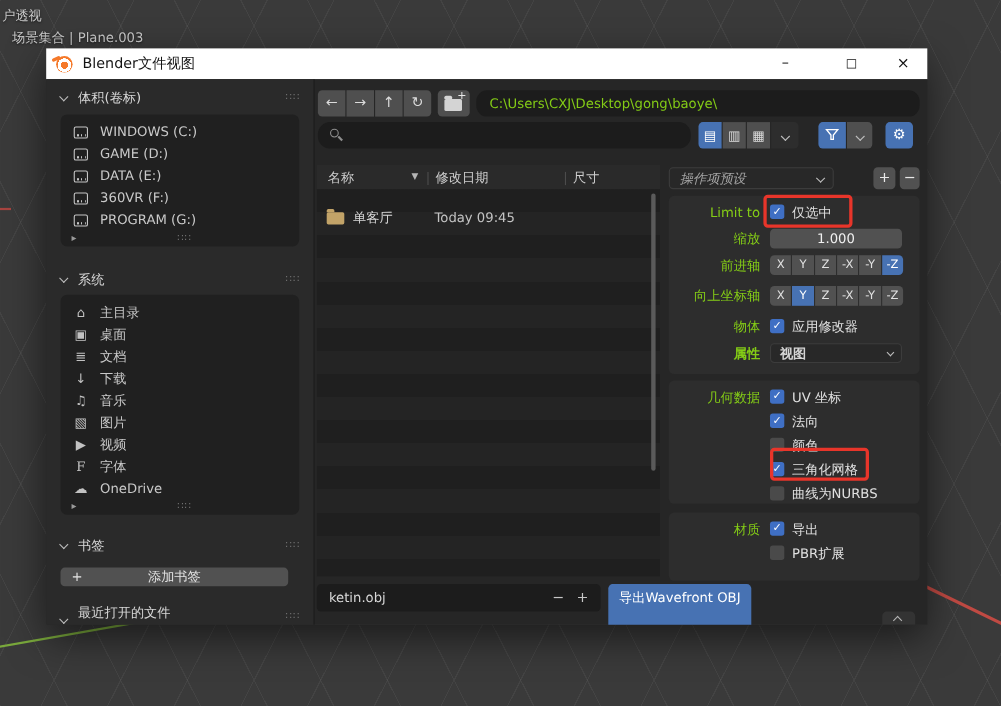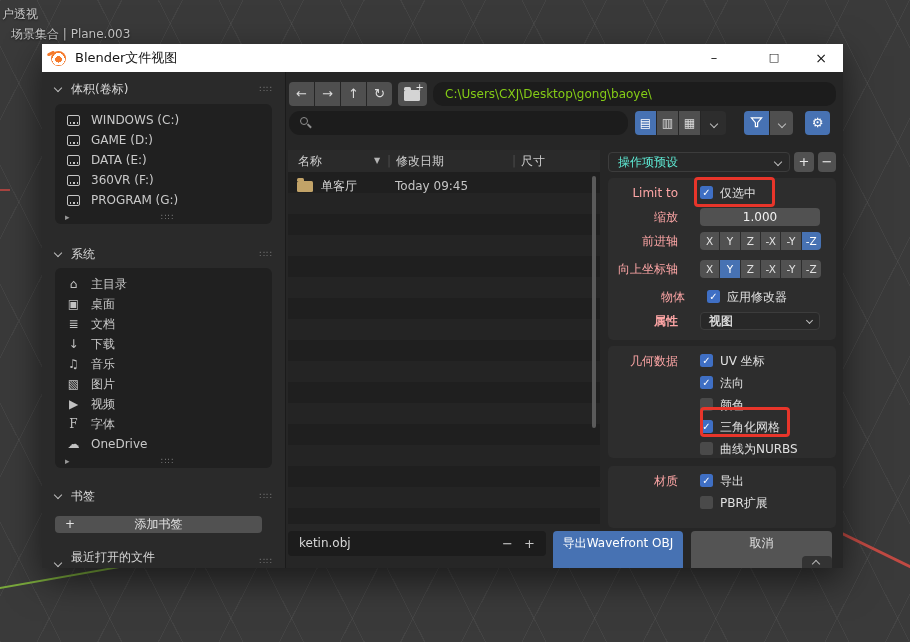--- a/index.html
+++ b/index.html
@@ -86,37 +86,37 @@
   .vseg:first-child { border-radius:4px 0 0 4px; } .vseg:last-child { border-radius:0 4px 4px 0; }
   .gearbtn { position:absolute; left:763px; top:39px; width:25px; height:24px; background:#4772b3;
              border-radius:4px; color:#fff; text-align:center; line-height:24px; font-size:13px; }
 
   .list-head { position:absolute; left:246px; top:78px; width:312px; height:22px; background:#2a2a2a;
                color:#cfcfcf; }
   .list-head span { position:absolute; top:0; line-height:22px; font-size:12px; }
   .lh-sep { color:#4c4c4c; }
   .rows { position:absolute; left:246px; top:100px; width:312px; height:352px;
           background:repeating-linear-gradient(180deg,#1f1f1f 0 21px,#242424 21px 42px); }
-  .filerow { position:absolute; left:0; top:4px; width:100%; height:21px; }
+  .filerow { position:absolute; left:0; top:16px; width:100%; height:21px; }
   .filerow .foldr { position:absolute; left:9px; top:5px; }
   .filerow .fname { position:absolute; left:33px; line-height:21px; color:#d8d8d8; }
   .filerow .fdate { position:absolute; left:107px; line-height:21px; color:#c4c4c4; }
   .scrollbar { position:absolute; left:550px; top:104px; width:4px; height:252px; background:#5a5a5a;
                border-radius:2px; }
 
   
-  .preset-dd { position:absolute; left:566px; top:80px; width:182px; height:20px; background:#282828;
-               border:1px solid #3c3c3c; border-radius:4px; color:#5eead4; line-height:18px;
-               padding-left:9px; font-size:12px; }
+  .preset-dd { position:absolute; left:566px; top:80px; width:150px; height:20px; background:#282828;
+               border:1px solid #3c3c3c; border-radius:4px; color:#a3a3a3; line-height:18px;
+               padding-left:9px; font-size:12px;font-style:italic; }
   .preset-dd .chev { position:absolute; right:8px; top:6px; }
   .sqbtn { position:absolute; top:80px; width:20px; height:20px; background:#515151; border-radius:4px;
            color:#e8e8e8; text-align:center; line-height:19px; font-size:13px; }
   .pbox { position:absolute; left:566px; width:228px; background:#2d2d2d; border-radius:5px; overflow:hidden; }
   .prow { position:absolute; left:0; right:0; height:18px; display:flex; }
-  .plabel { width:92px; text-align:right; padding-right:22px; color:#fca5a5; line-height:18px;
+  .plabel { width:92px; text-align:right; padding-right:9px; color:#84cc16; line-height:18px;
             font-size:12px; white-space:nowrap; }
   .pctrl { width:122px; display:flex; }
   .cb { width:13px; height:13px; margin-top:2px; border-radius:2.5px; background:#4a4a4a; flex:none; }
   .cb.on { background:#3f6fc4; }
   .cb.on::after { content:"✓"; display:block; color:#fff; font-size:10px; line-height:13px; text-align:center; }
   .cblabel { margin-left:7px; color:#e0e0e0; line-height:18px; font-size:12px; white-space:nowrap; }
   .vfield { width:120px; height:18px; background:#515151; border-radius:4px; text-align:center;
             line-height:18px; color:#f1f1f1; font-size:12px; }
   .seg { display:flex; width:121px; height:18px; }
   .seg span { flex:1; background:#515151; margin-right:1px; color:#e2e2e2; font-size:10.5px;
@@ -351,21 +351,21 @@
           <div class="seg">
             <span>X</span>
             <span class="on">Y</span>
             <span>Z</span>
             <span>-X</span>
             <span>-Y</span>
             <span>-Z</span>
           </div>
         </div>
       </div>
-      <div class="prow" style="top:110px;justify-content:center;">
+      <div class="prow" style="top:110px;">
         <div class="plabel">物体</div>
         <div class="pctrl">
           <div class="cb on"></div>
           <div class="cblabel">应用修改器</div>
         </div>
       </div>
       <div class="prow" style="top:134px;font-weight:bold;">
         <div class="plabel">属性</div>
         <div class="pctrl">
           <div class="dd">
@@ -433,19 +433,18 @@
 
     <div class="annot" style="left:652px; top:105px; width:81px; height:30px;"></div>
     <div class="annot" style="left:658px; top:335px; width:90px; height:30px;"></div>
 
     <div class="fnfield">
       <span>ketin.obj</span>
       <span class="st" style="right:33px;">−</span>
       <span class="st" style="right:11px;">+</span>
     </div>
     <div class="btn export">导出Wavefront OBJ</div>
-    <div class="btn cancel">取消</div>
     <div class="collapse-tab">
       <span class="chev"></span>
     </div>
 
   </div>
 </div>
 
 </body></html>

